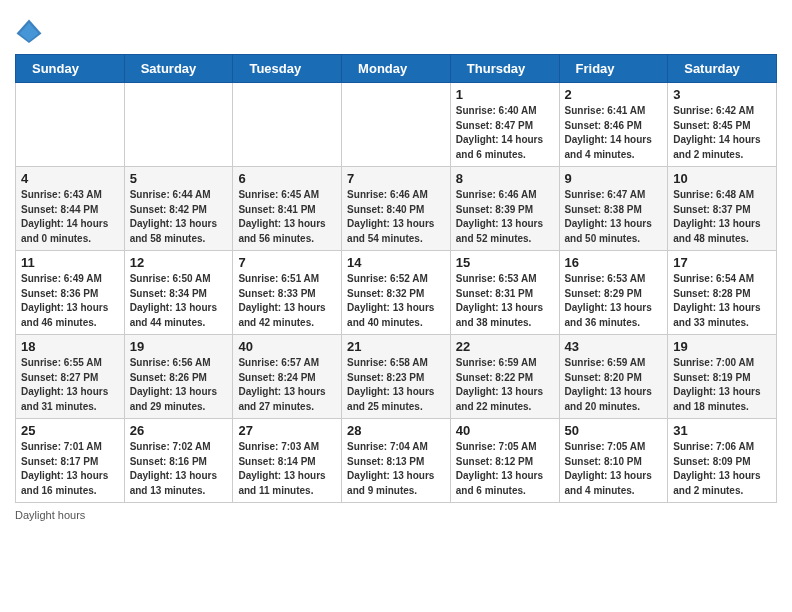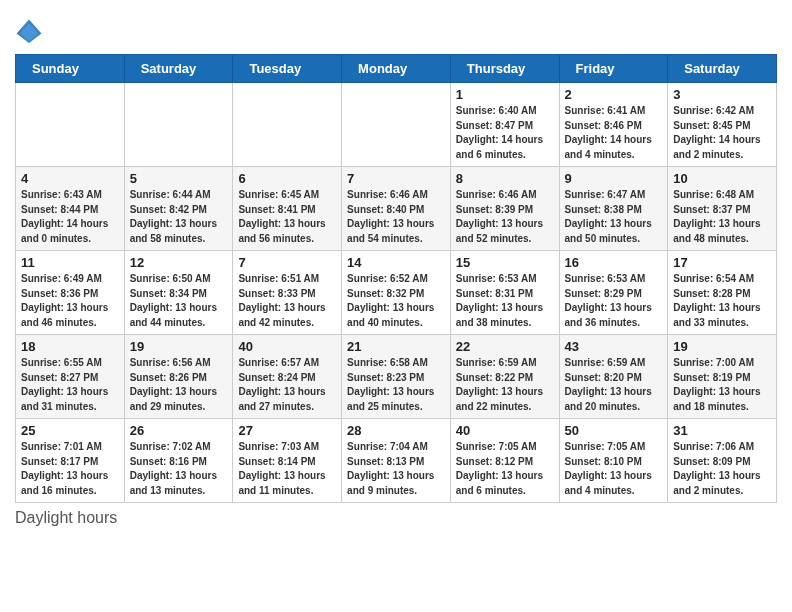--- a/index.html
+++ b/index.html
@@ -94,21 +94,21 @@
       font-size: 10px;
       color: #333;
       line-height: 1.45;
       font-weight: bold;
     }
     .empty-cell {
       background: #fff !important;
     }
     .footer-note {
       margin-top: 6px;
-      font-size: 16px;
+      font-size: 11px;
       color: #555;
     }
   </style>
 </head>
 <body>
 
 <div class="header-area">
   <div class="logo">
     <svg class="logo-icon" viewBox="0 0 36 36" xmlns="http://www.w3.org/2000/svg">
       <polygon points="18,2 34,20 18,32 2,20" fill="#1a6cb5" opacity="0.85"></polygon>

